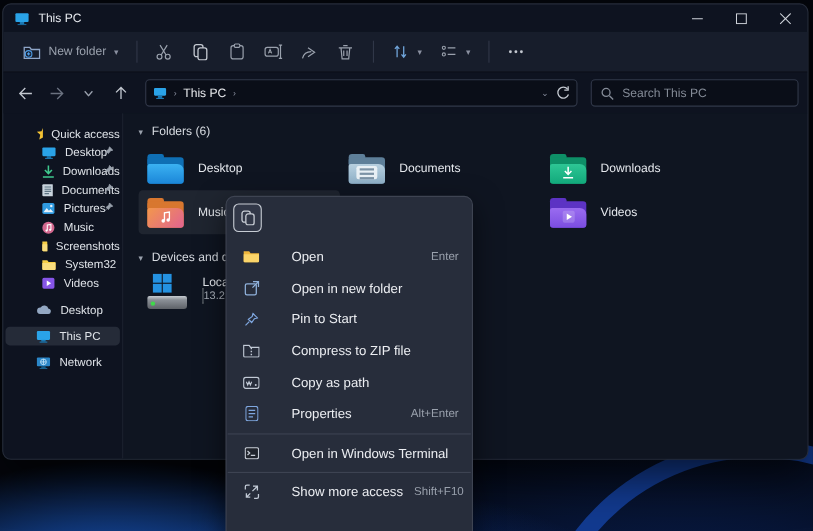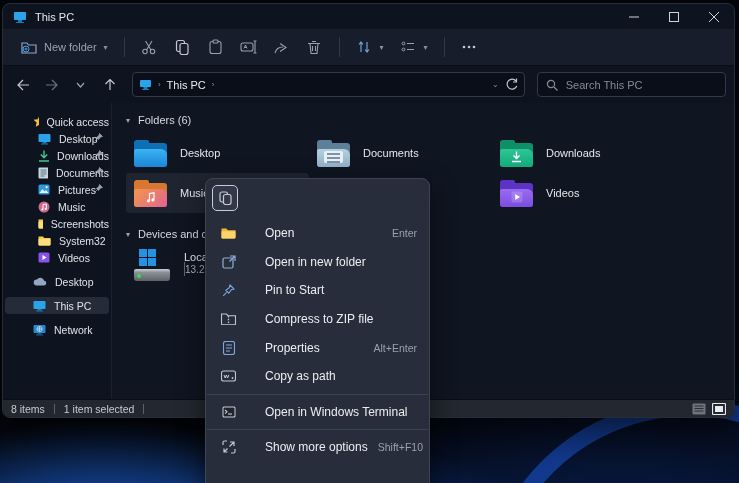--- a/index.html
+++ b/index.html
@@ -523,36 +523,20 @@
         </span>
         <span class="drive-info">
           <span class="drive-name">Local Disk</span>
           <span class="drive-bar"><i></i></span>
           <span class="drive-free">13.2 GB fr</span>
         </span>
       </div>
     </div>
   </div>
 
-  <div class="statusbar">
-    <span>8 items</span>
-    <span class="st-sep"></span>
-    <span>1 item selected</span>
-    <span class="st-sep"></span>
-    <span class="st-views">
-      <svg width="14" height="12">
-          <rect x="0.5" y="0.5" width="13" height="11" rx="1" fill="#6f747c"></rect>
-          <path d="M2.5 3 h9 M2.5 5.5 h9 M2.5 8 h9" stroke="#2a2e35" stroke-width="1.2"></path>
-        </svg>
-      <svg width="14" height="12">
-          <rect x="0.5" y="0.5" width="13" height="11" rx="1" fill="none" stroke="#e8eaed" stroke-width="1.2"></rect>
-          <rect x="3" y="3" width="8" height="6" fill="#e8eaed"></rect>
-        </svg>
-    </span>
-  </div>
 </div>
 
 <div id="context-menu">
   <div class="menu-iconbar">
     <button class="menu-iconbtn">
       <svg width="13" height="14">
           <rect x="1" y="1" width="7.5" height="10" rx="2" fill="none" stroke="#c7ccd4" stroke-width="1.2"></rect>
           <rect x="4.5" y="3.5" width="7.5" height="10" rx="2" fill="#323848" stroke="#c7ccd4" stroke-width="1.2"></rect>
         </svg>
     </button>
@@ -593,38 +577,38 @@
           <svg width="15" height="12">
             <path d="M0.5 1 h5 l1.3 1.7 h7.7 v8 q0 1 -1 1 h-12 q-1 0 -1 -1 Z" fill="none" stroke="#c2cad6" stroke-width="1.1"></path>
             <path d="M7.5 3 v1.4 M7.5 5.8 v1.4 M7.5 8.6 v1.4" stroke="#c2cad6" stroke-width="1.3"></path>
           </svg>
         </span>
       <span class="mi-label">Compress to ZIP file</span>
       <span class="mi-shortcut"></span>
     </div>
     <div class="menu-item">
       <span class="mi-icon">
-          <svg width="12" height="14">
-            <rect x="0.5" y="0.5" width="11" height="13" rx="2" fill="none" stroke="#7fa7e0" stroke-width="1.1"></rect>
-            <path d="M3 4 h6 M3 7 h6 M3 10 h4" stroke="#7fa7e0" stroke-width="1.1"></path>
-          </svg>
-        </span>
-      <span class="mi-label">Properties</span>
-      <span class="mi-shortcut">Alt+Enter</span>
-    </div>
-    <div class="menu-item">
-      <span class="mi-icon">
           <svg width="15" height="12">
             <rect x="0.5" y="1" width="14" height="10" rx="2" fill="none" stroke="#c2cad6" stroke-width="1.1"></rect>
             <path d="M3 5 l1.2 3 l1.2-3 l1.2 3 l1.2-3" fill="none" stroke="#c2cad6" stroke-width="1"></path>
             <circle cx="11.5" cy="8" r="0.9" fill="#c2cad6"></circle>
           </svg>
         </span>
       <span class="mi-label">Copy as path</span>
       <span class="mi-shortcut"></span>
+    </div>
+    <div class="menu-item">
+      <span class="mi-icon">
+          <svg width="12" height="14">
+            <rect x="0.5" y="0.5" width="11" height="13" rx="2" fill="none" stroke="#7fa7e0" stroke-width="1.1"></rect>
+            <path d="M3 4 h6 M3 7 h6 M3 10 h4" stroke="#7fa7e0" stroke-width="1.1"></path>
+          </svg>
+        </span>
+      <span class="mi-label">Properties</span>
+      <span class="mi-shortcut">Alt+Enter</span>
     </div>
     <div class="menu-sep"></div>
     <div class="menu-item">
       <span class="mi-icon">
           <svg width="14" height="12">
             <rect x="0.5" y="0.5" width="13" height="11" rx="1.5" fill="#c8cdd6"></rect>
             <rect x="1.5" y="1.5" width="11" height="9" rx="1" fill="#20242c"></rect>
             <path d="M3 4 L5 5.8 L3 7.6" fill="none" stroke="#c8cdd6" stroke-width="1.1"></path>
             <path d="M6 8 h4" stroke="#c8cdd6" stroke-width="1.1"></path>
           </svg>
@@ -634,17 +618,17 @@
     </div>
     <div class="menu-sep"></div>
     <div class="menu-item">
       <span class="mi-icon">
           <svg width="14" height="14">
             <path d="M1 5 V2.5 Q1 1 2.5 1 H5 M9 13 h2.5 Q13 13 13 11.5 V9" fill="none" stroke="#c2cad6" stroke-width="1.2"></path>
             <path d="M8 2 h4 v4 M12 2 L7.5 6.5" fill="none" stroke="#c2cad6" stroke-width="1.2"></path>
             <path d="M2 12 L5.5 8.5 M2 8.5 V12 H5.5" fill="none" stroke="#c2cad6" stroke-width="1.2"></path>
           </svg>
         </span>
-      <span class="mi-label">Show more options</span>
+      <span class="mi-label">Show more access</span>
       <span class="mi-shortcut">Shift+F10</span>
     </div>
   </div>
 </div>
 
 </body></html>

